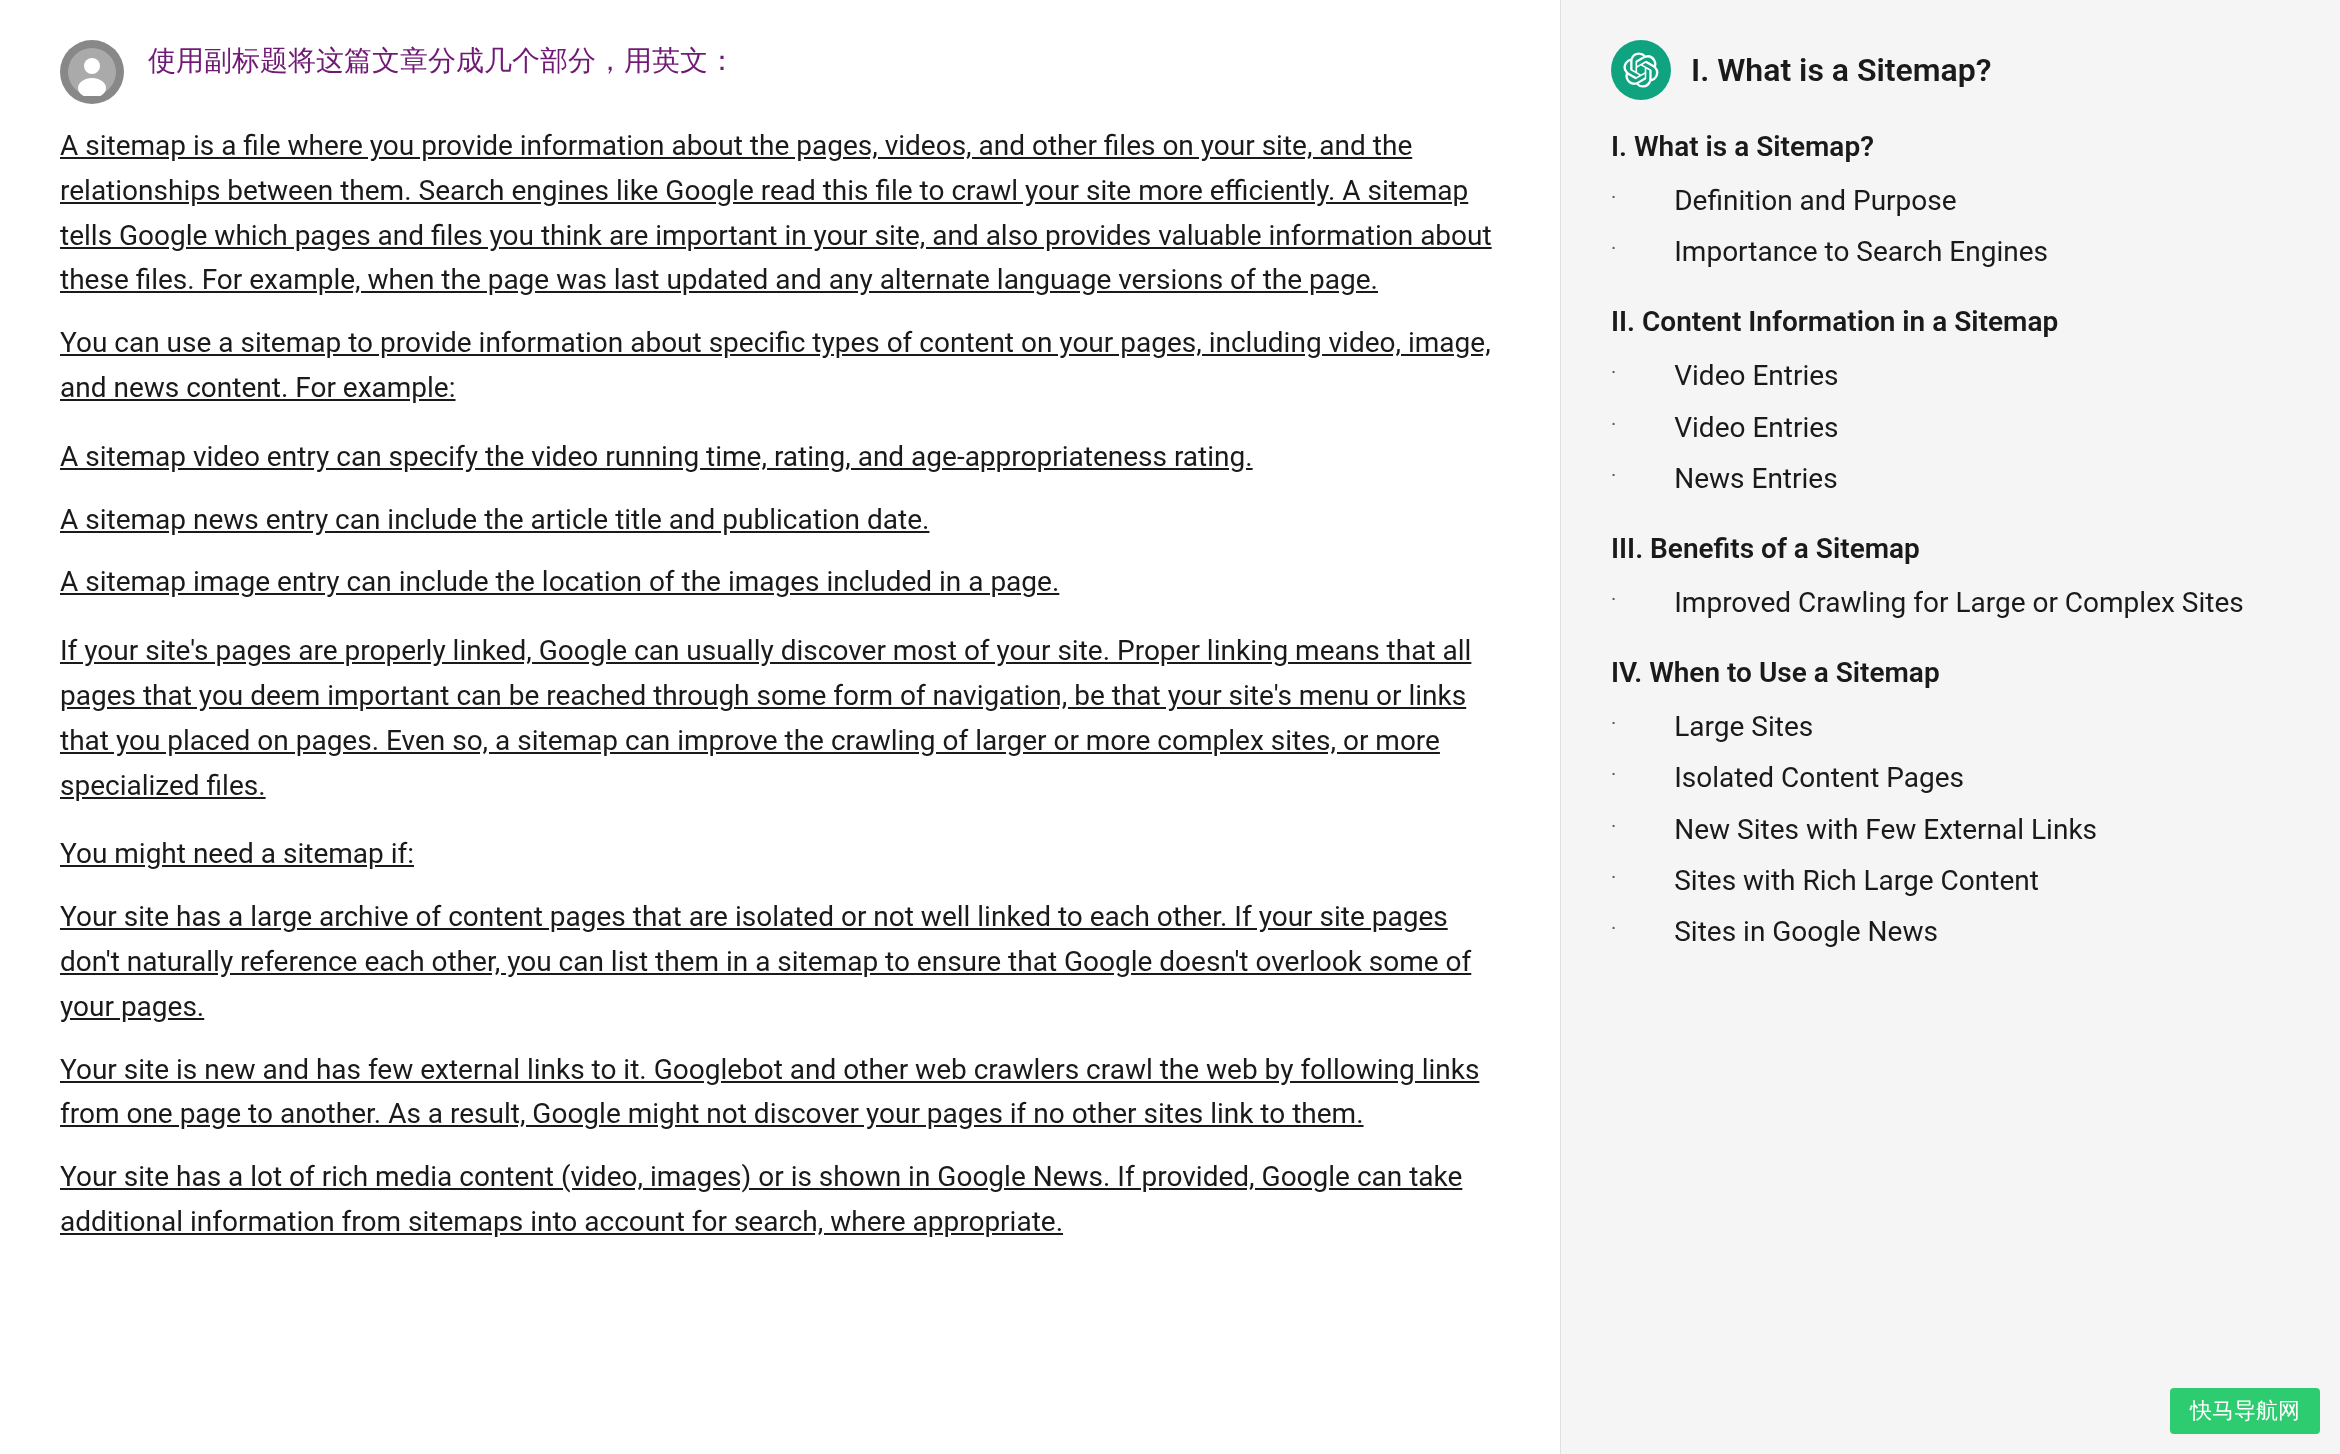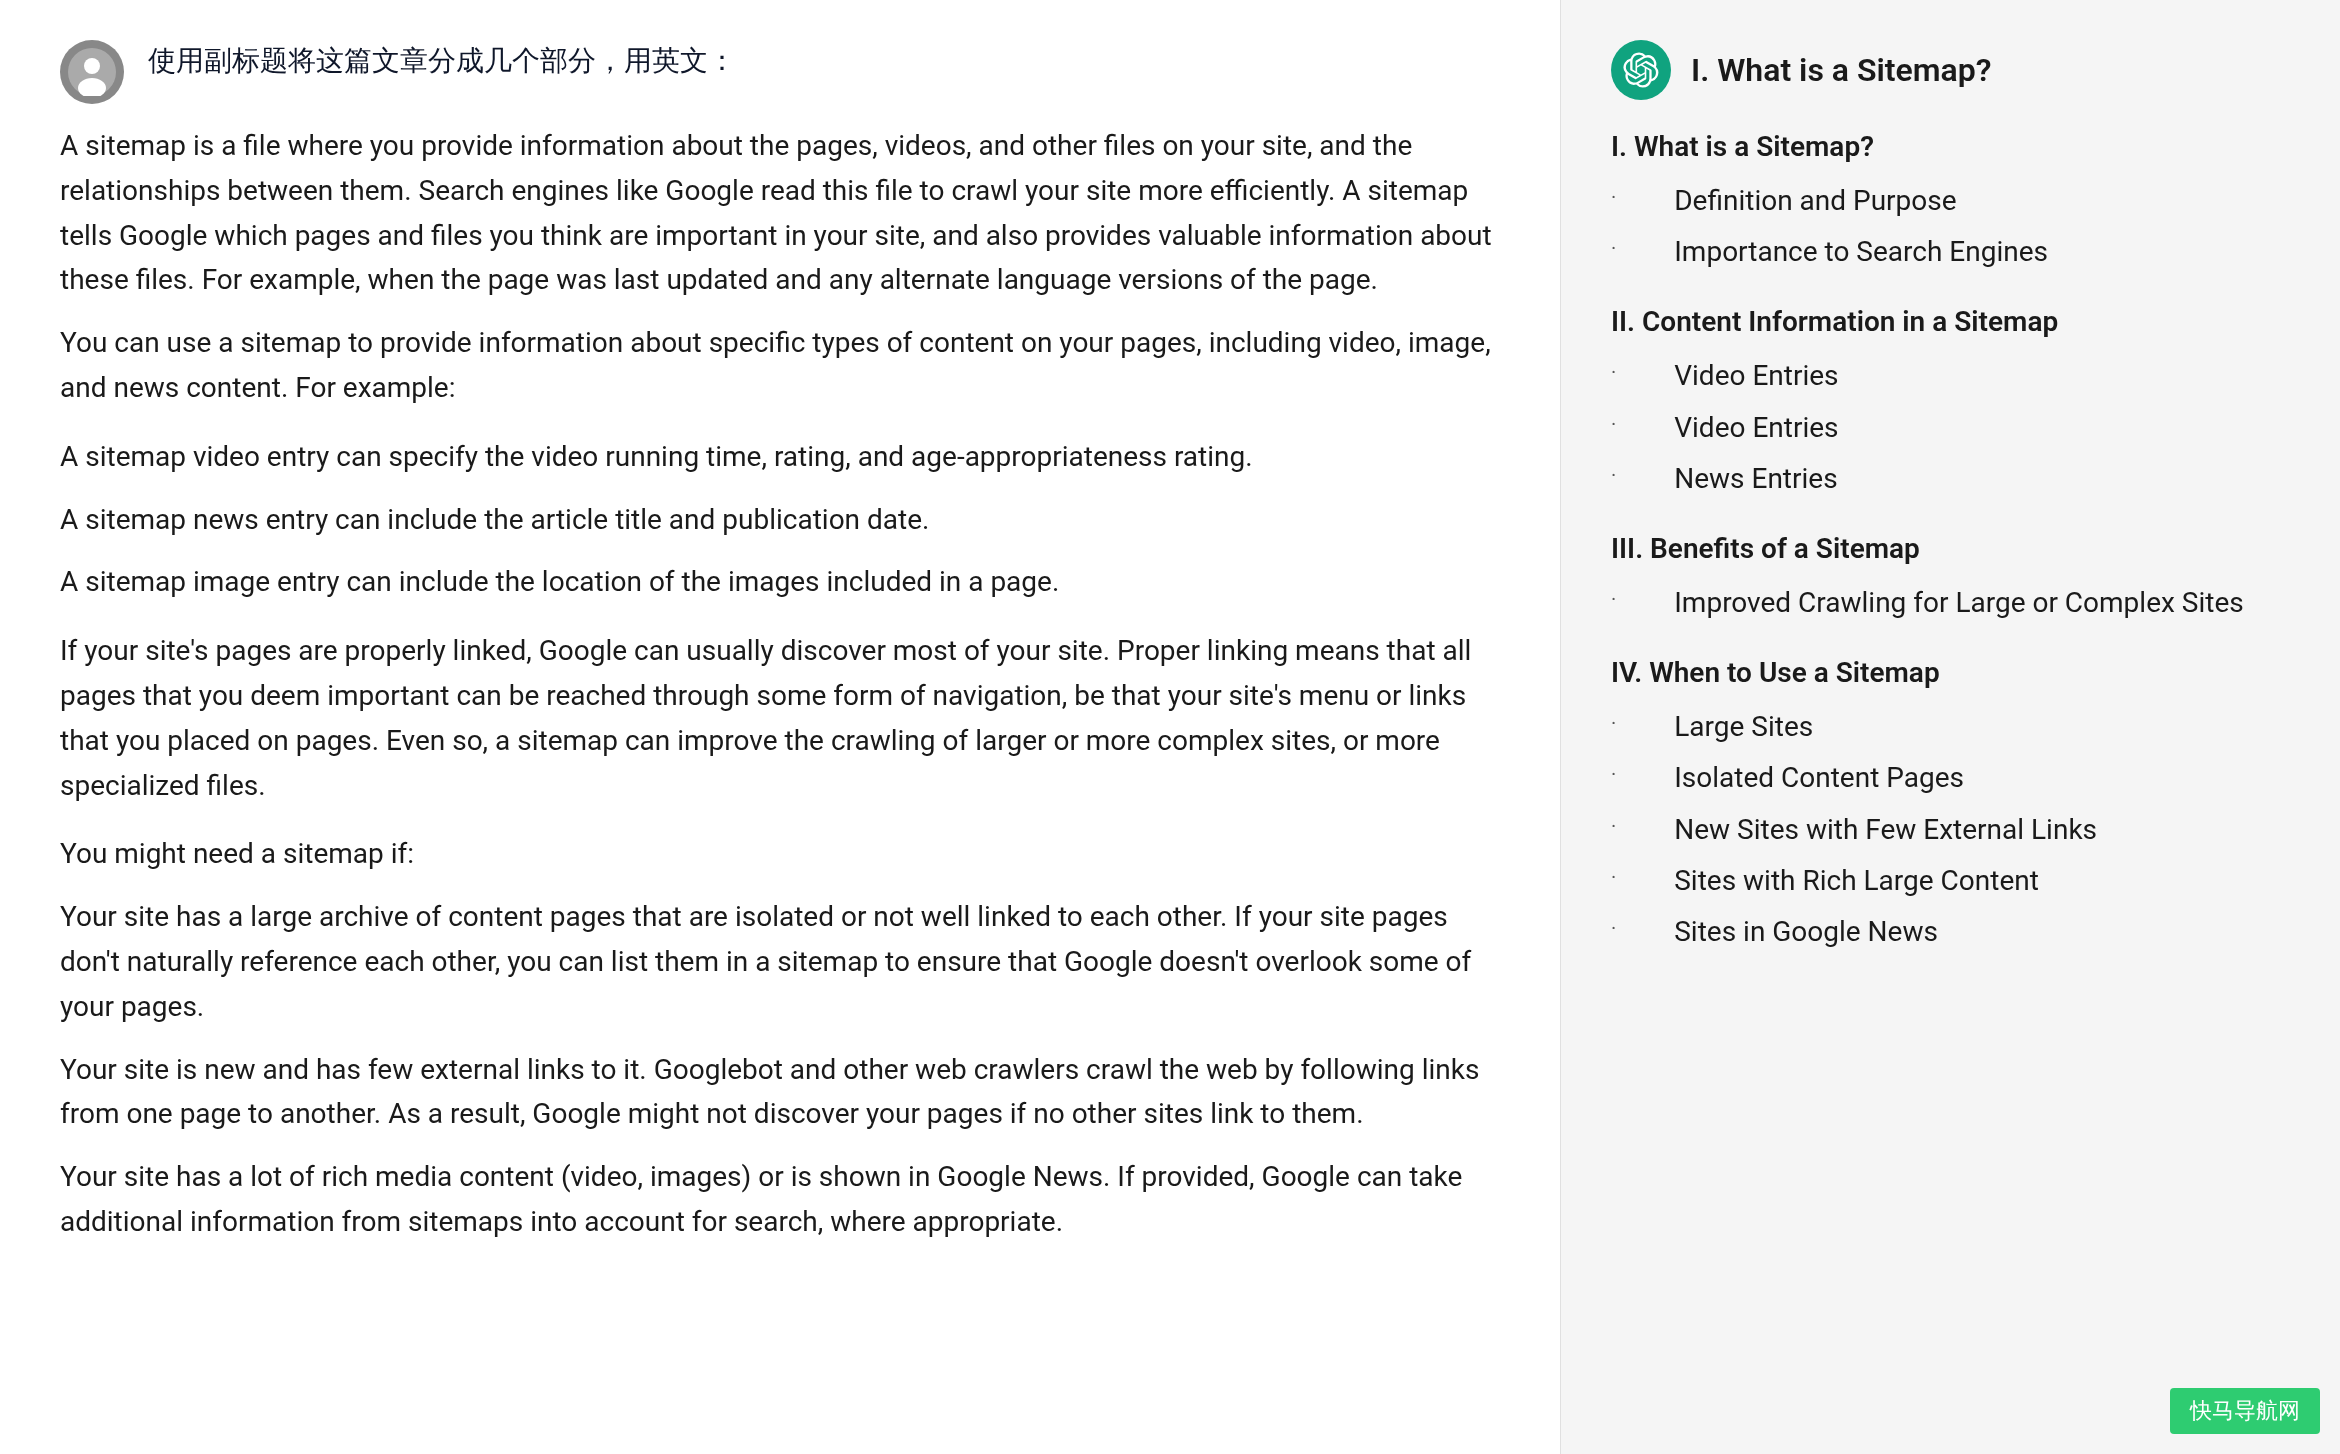--- a/index.html
+++ b/index.html
@@ -50,29 +50,30 @@
       justify-content: center;
     }
 
     .avatar svg {
       width: 48px;
       height: 48px;
     }
 
     .header-text {
       font-size: 28px;
-      color: #0f172a;
+      color: #701a75;
       line-height: 1.5;
       font-weight: 400;
     }
 
     .main-content {
       font-size: 28px;
       color: #1a1a1a;
       line-height: 1.6;
+      text-decoration: underline;
     }
 
     .main-content p {
       margin-bottom: 18px;
     }
 
     .main-content p.spaced {
       margin-top: 24px;
     }
 

